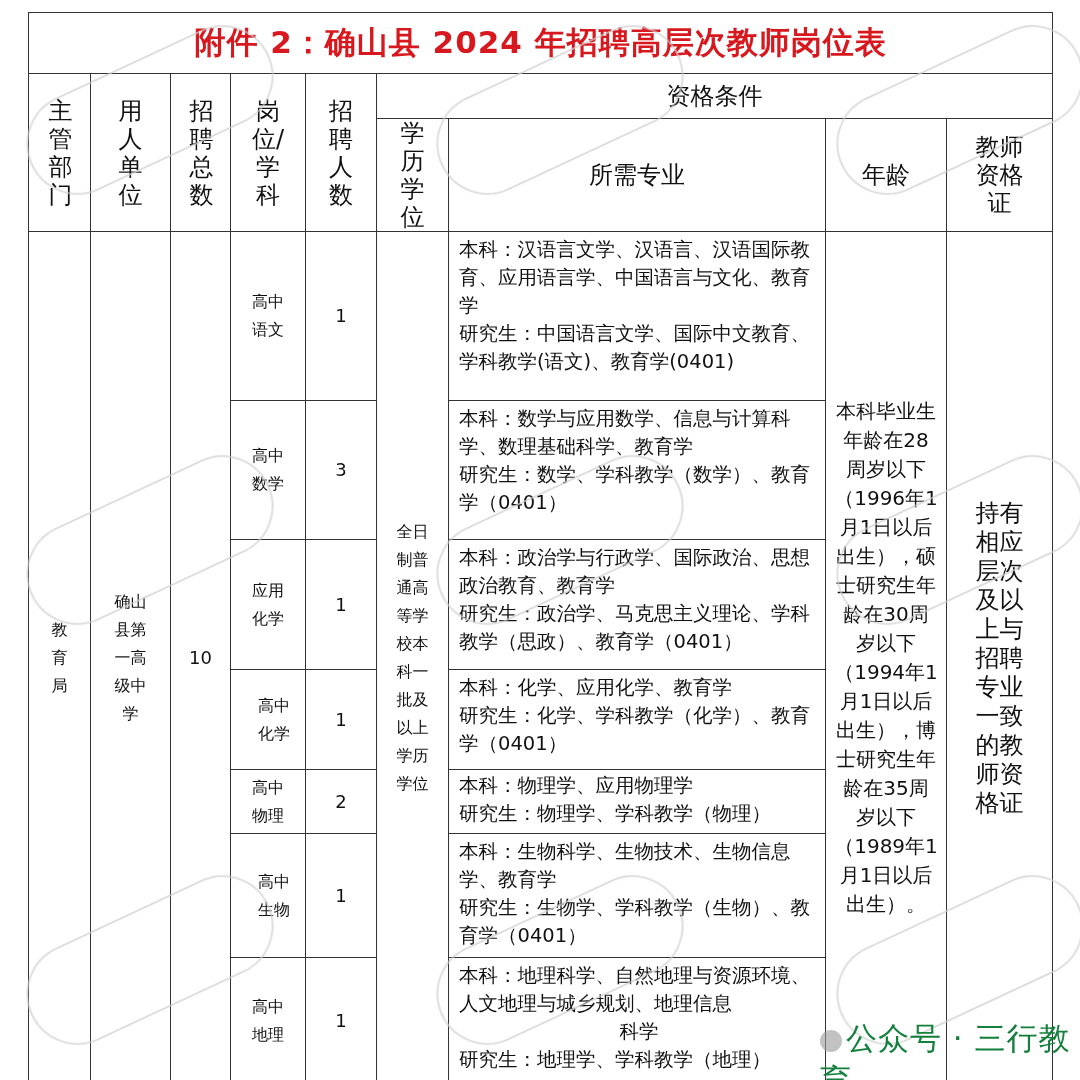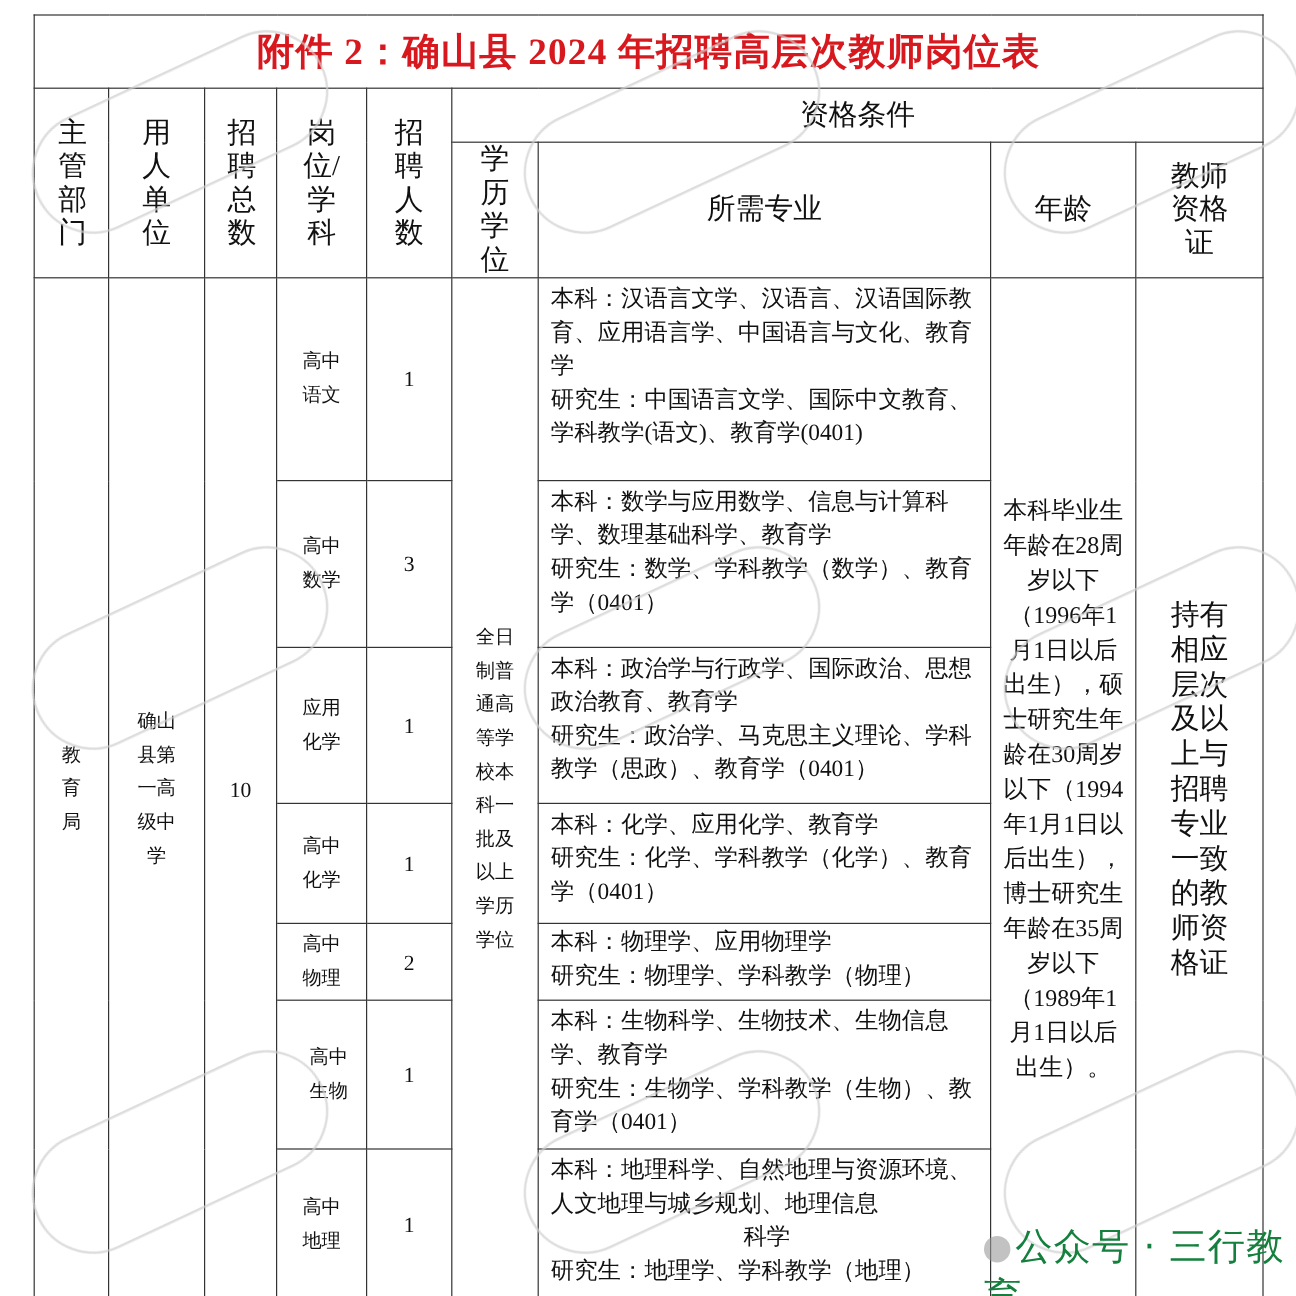--- a/index.html
+++ b/index.html
@@ -1,20 +1,20 @@
 <!DOCTYPE html>
 <html><head>
 <meta charset="utf-8">
 <style>
   html, body { margin:0; padding:0; }
   body { width:1080px; height:1080px; background:#ffffff; position:relative; overflow:hidden;
          font-family:"DejaVu Sans","Liberation Sans",sans-serif; color:#111; }
   .wm { position:absolute; left:0; top:0; width:1080px; height:1080px; pointer-events:none; z-index:3; }
   table { position:absolute; left:28px; top:12px; border-collapse:collapse; table-layout:fixed; width:1024px; z-index:1; }
-  td { border:1.5px solid #333; padding:0; text-align:center; vertical-align:middle;font-family:Liberation Serif, serif; }
+  td { border:1.5px solid #333; padding:0; text-align:center; vertical-align:middle; }
   .title { height:60px; color:#d7191f; font-weight:bold; font-size:31px; letter-spacing:1px; }
   .hdr { font-size:24px; line-height:28px; }
   .cell { font-size:16px; line-height:28px; }
   .num { font-size:18px; }
   .spec { text-align:left; vertical-align:top; padding:4px 6px 2px 10px; font-size:19.5px; line-height:28px; }
   .spec .c { display:block; text-align:center; }
   .age { font-size:20px; line-height:29px; padding:0 4px; }
   .cert { font-size:24px; line-height:29px; padding:0 10px; }
   .footer-wm { position:absolute; left:820px; top:1018px; font-size:31px; color:#15803d; z-index:4; letter-spacing:1px; }
   .footer-wm .dot { display:inline-block; width:22px; height:22px; border-radius:50%; background:#9a9a9a; opacity:.6; margin-right:4px; vertical-align:-3px; }
@@ -111,21 +111,21 @@
         </td>
     <td class="cell num">1</td>
     <td class="spec">
       <div>本科：政治学与行政学、国际政治、思想政治教育、教育学</div>
       <div>研究生：政治学、马克思主义理论、学科教学（思政）、教育学（0401）</div>
     </td>
   </tr>
 
   <tr style="height:100px">
     <td class="cell">
-          <div style="width:44px;margin:0 auto;">高中化学</div>
+          <div style="width:44px;margin:0 auto;text-align:right;">高中化学</div>
         </td>
     <td class="cell num">1</td>
     <td class="spec">
       <div>本科：化学、应用化学、教育学</div>
       <div>研究生：化学、学科教学（化学）、教育学（0401）</div>
     </td>
   </tr>
 
   <tr style="height:64px">
     <td class="cell">

